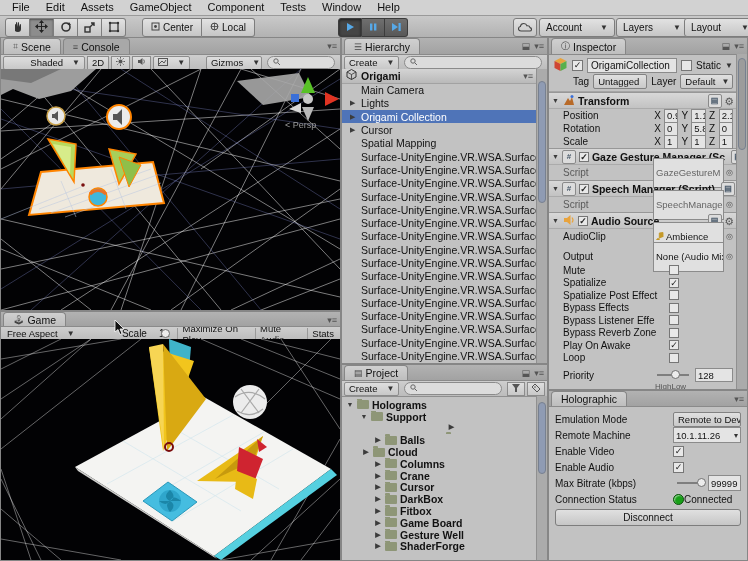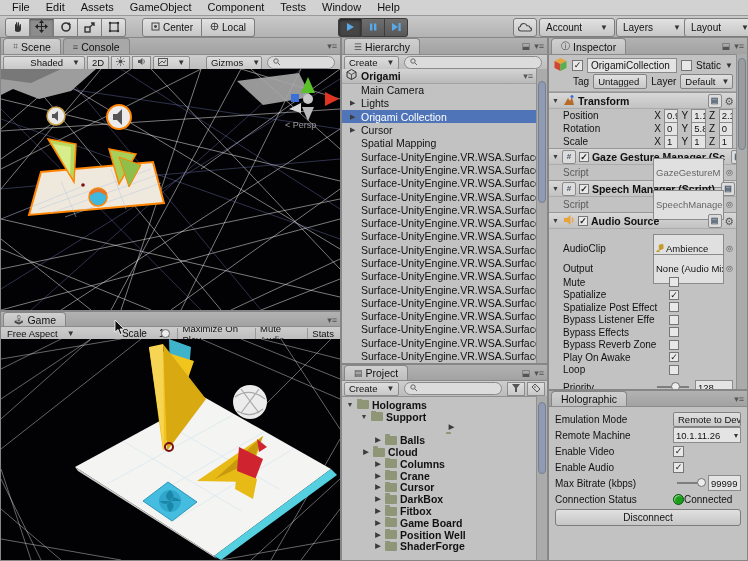--- a/index.html
+++ b/index.html
@@ -649,21 +649,21 @@
           <span>Fitbox</span>
         </div>
         <div class="proj-row" style="padding-left: 32px;">
           <span class="arrow">▶</span>
           <span class="folder"></span>
           <span>Game Board</span>
         </div>
         <div class="proj-row" style="padding-left: 32px;">
           <span class="arrow">▶</span>
           <span class="folder"></span>
-          <span>Position Well</span>
+          <span>Gesture Well</span>
         </div>
         <div class="proj-row" style="padding-left: 32px;">
           <span class="arrow">▶</span>
           <span class="folder"></span>
           <span>ShaderForge</span>
         </div>
       </div>
     <div class="vscroll" style="top:31px;bottom:0;">
       <div class="vthumb" style="top:6px;height:70px;"></div>
     </div>
@@ -785,21 +785,21 @@
         <span><svg width="12" height="12" viewBox="0 0 12 12">
               <path d="M1,4 L4,4 L7.5,1 L7.5,11 L4,8 L1,8Z" fill="#e8a33d"></path>
               <path d="M9,3.5 Q11,6 9,8.5" stroke="#e8a33d" fill="none" stroke-width="1.2"></path>
             </svg></span>
         <div class="cb checked" style="width:10px;height:10px;"></div>
         <span>Audio Source</span>
         <span class="spacer"></span>
         <span class="comp-icon">▤</span>
         <span style="font-weight:normal;color:#555;">⚙</span>
       </div>
-      <div class="insp-prop" style="height:15px;margin-top:12px;">
+      <div class="insp-prop" style="height:15px;">
         <span class="plabel">AudioClip</span>
         <div class="obj-field">
           <span><svg width="8" height="8" viewBox="0 0 8 8">
                 <path d="M2,6.5 a1.3,1.3 0 1,0 0.01,0 M3.3,6.5 L3.3,1 L7,0.5 L7,5" stroke="#c59a2a" fill="#c59a2a" stroke-width="0.9"></path>
               </svg></span>
           <span>Ambience</span>
         </div>
         <span style="color:#555;font-size:8px;">◎</span>
       </div>
       <div style="height:5px;"></div>
@@ -817,25 +817,25 @@
           </div>
           <div class="insp-prop" style="height: 12.5px;">
             <span class="plabel" style="width: 104px;">Spatialize</span>
             <div class="cb checked" style="width: 10px; height: 10px;"></div>
           </div>
           <div class="insp-prop" style="height: 12.5px;">
             <span class="plabel" style="width: 104px;">Spatialize Post Effect</span>
             <div class="cb" style="width: 10px; height: 10px;"></div>
           </div>
           <div class="insp-prop" style="height: 12.5px;">
+            <span class="plabel" style="width: 104px;">Bypass Effects</span>
+            <div class="cb" style="width: 10px; height: 10px;"></div>
+          </div>
+          <div class="insp-prop" style="height: 12.5px;">
             <span class="plabel" style="width: 104px;">Bypass Listener Effe</span>
-            <div class="cb" style="width: 10px; height: 10px;"></div>
-          </div>
-          <div class="insp-prop" style="height: 12.5px;">
-            <span class="plabel" style="width: 104px;">Bypass Effects</span>
             <div class="cb" style="width: 10px; height: 10px;"></div>
           </div>
           <div class="insp-prop" style="height: 12.5px;">
             <span class="plabel" style="width: 104px;">Bypass Reverb Zone</span>
             <div class="cb" style="width: 10px; height: 10px;"></div>
           </div>
           <div class="insp-prop" style="height: 12.5px;">
             <span class="plabel" style="width: 104px;">Play On Awake</span>
             <div class="cb checked" style="width: 10px; height: 10px;"></div>
           </div>

